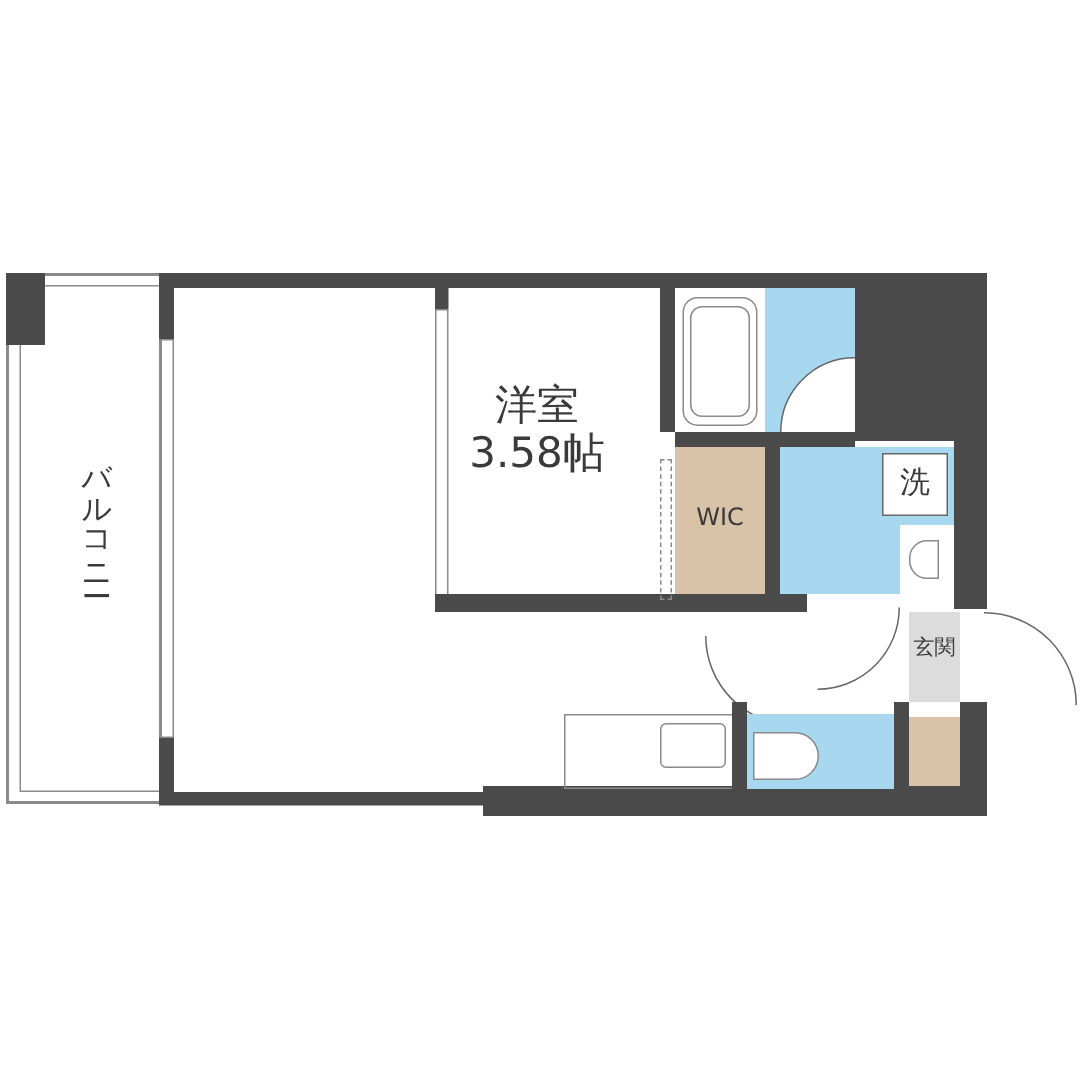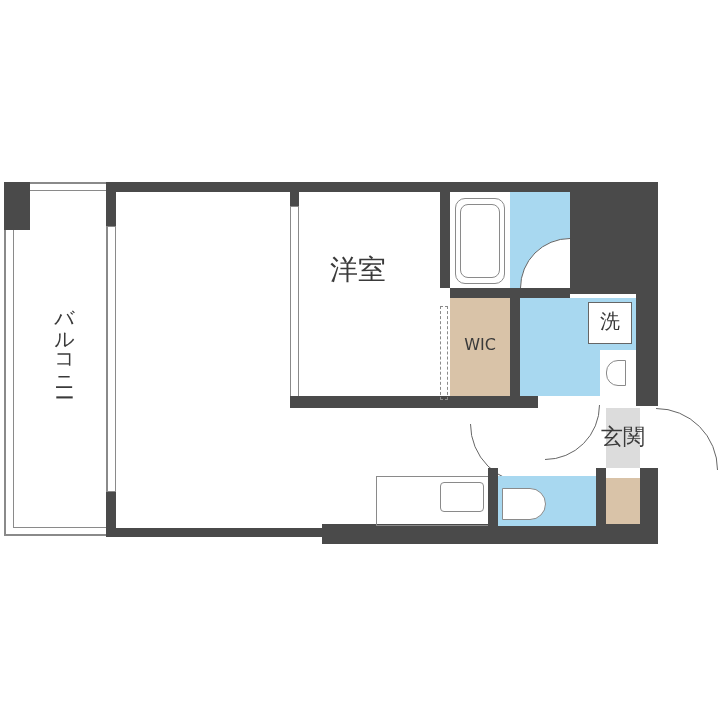--- a/index.html
+++ b/index.html
@@ -64,21 +64,22 @@
 
   <div class="abs thin" style="left:376px;top:476px;width:114px;height:50px;"></div>
   <div class="abs thin" style="left:440px;top:482px;width:44px;height:30px;border-radius:4px;"></div>
 
   <div class="abs wall" style="left:488px;top:468px;width:10px;height:76px;"></div>
   <div class="abs blue" style="left:498px;top:476px;width:98px;height:50px;"></div>
   <div class="abs thin" style="left:502px;top:488px;width:44px;height:32px;background:#fff;border-radius:0 16px 16px 0;"></div>
   <div class="abs wall" style="left:596px;top:468px;width:10px;height:76px;"></div>
 
   <div class="abs grey" style="left:606px;top:408px;width:34px;height:60px;"></div>
-  <div class="label" style="left:598px;top:424px;width:50px;font-size:22px;">玄関</div>
+  <div class="label" style="left:598px;top:424px;width:50px;font-size:14px;">玄関</div>
   <div class="abs tan" style="left:606px;top:478px;width:34px;height:46px;"></div>
   <div class="door-arc" style="left:594px;top:408px;width:124px;height:124px;border-radius:50%;clip-path:inset(0 0 50% 50%);"></div>
 
 
   <div class="label" style="left:288px;top:254px;width:140px;font-size:28px;">
     <div>洋室</div>
+    <div>3.58帖</div>
   </div>
 </div>
 
 </body></html>

